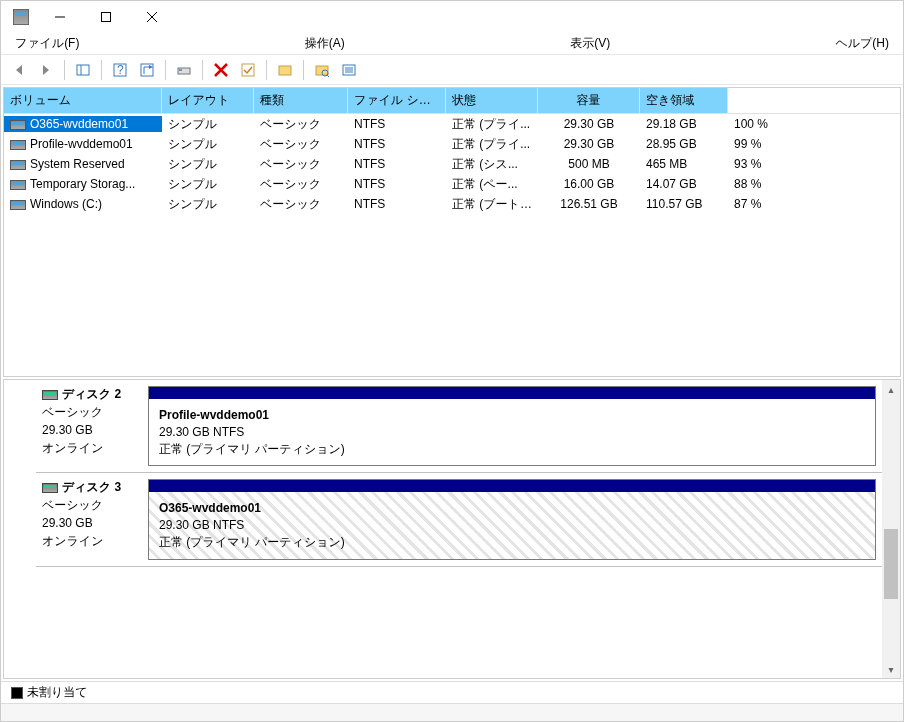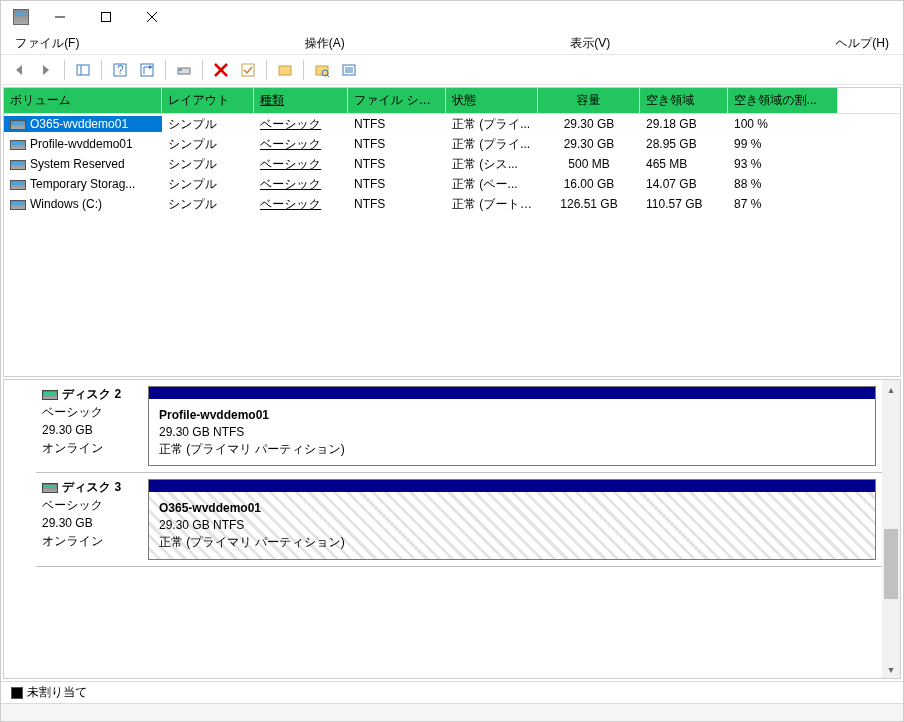--- a/index.html
+++ b/index.html
@@ -16,29 +16,29 @@
 .menu-item { font-size: 12px; padding: 2px 4px; }
 
 .toolbar { display: flex; align-items: center; height: 30px; padding: 0 6px; gap: 3px; border-bottom: 1px solid #e6e6e6; }
 .tool-btn { width: 24px; height: 24px; display: flex; align-items: center; justify-content: center; border: 1px solid transparent; }
 .tool-sep { width: 1px; height: 20px; background: #ccc; margin: 0 3px; }
 
 .content { flex: 1; display: flex; flex-direction: column; overflow: hidden; }
 
 .grid-wrap { height: 290px; overflow: auto; border: 1px solid #cfcfcf; margin: 2px; }
 .grid-header { display: flex; background: #fff; border-bottom: 1px solid #e0e0e0; position: sticky; top: 0; }
-.grid-header .cell { border-right: 1px solid #e0e0e0; padding: 4px 6px; font-size: 12px; background: #22c55e; overflow: hidden; white-space: nowrap; text-overflow: ellipsis; }
+.grid-header .cell { border-right: 1px solid #e0e0e0; padding: 4px 6px; font-size: 12px; background: #7dd3fc; overflow: hidden; white-space: nowrap; text-overflow: ellipsis; }
 .grid-row { display: flex; height: 20px; align-items: center; }
 .grid-row .cell { padding: 1px 6px; font-size: 12px; overflow: hidden; white-space: nowrap; text-overflow: ellipsis; }
 .grid-row.selected { background: #fff; }
 .grid-row.selected .cell.volcell { background: #0078d7; color: #fff; }
 .vol-icon { display:inline-block; width:16px; height:10px; margin-right:4px; background: linear-gradient(#888,#aaa); border:1px solid #555; position:relative; vertical-align:middle; }
 .vol-icon::after { content:''; position:absolute; top:1px; left:1px; right:1px; height:3px; background:#4fa3d8; }
 
-.c0{width:158px;} .c1{width:92px;} .c2{width:94px;text-decoration:underline;} .c3{width:98px;} .c4{width:92px;} .c5{width:102px;text-align:center;} .c6{width:88px;} .c7{width:110px;}
+.c0{width:158px;} .c1{width:92px;} .c2{width:94px;} .c3{width:98px;} .c4{width:92px;} .c5{width:102px;text-align:center;} .c6{width:88px;} .c7{width:110px;}
 
 .disk-panel { flex:1; border: 1px solid #cfcfcf; margin: 0 2px 2px 2px; overflow-y: auto; position: relative; background:#fff; }
 .disk-row { display:flex; border-bottom: 1px solid #c0c0c0; padding: 6px; gap: 6px; margin-left: 32px; }
 .disk-label { width: 100px; }
 .disk-label .dn { font-weight: bold; font-size: 12px; }
 .disk-label .dl { font-size: 12px; line-height: 1.5; }
 .disk-icon { display:inline-block; width:16px; height:10px; margin-right:4px; background: linear-gradient(#777,#aaa); border:1px solid #444; vertical-align:middle; position:relative; }
 .disk-icon::after { content:''; position:absolute; top:1px; left:1px; right:1px; height:3px; background:#35c989; }
 .partitions { flex:1; display:flex; gap:4px; }
 .partition { flex:1; border: 1px solid #7a7a7a; display:flex; flex-direction: column; }
@@ -172,21 +172,20 @@
 <div class="content">
   <div class="grid-wrap">
     <div class="grid-header">
       <div class="cell c0">ボリューム</div>
       <div class="cell c1">レイアウト</div>
       <div class="cell c2">種類</div>
       <div class="cell c3">ファイル システム</div>
       <div class="cell c4">状態</div>
       <div class="cell c5">容量</div>
       <div class="cell c6">空き領域</div>
-      <div class="cell c7">空き領域の割...</div>
     </div>
     <div id="grid-body">
         <div class="grid-row selected">
           <div class="cell c0 volcell"><span class="vol-icon"></span>O365-wvddemo01</div>
           <div class="cell c1">シンプル</div>
           <div class="cell c2">ベーシック</div>
           <div class="cell c3">NTFS</div>
           <div class="cell c4">正常 (プライ...</div>
           <div class="cell c5">29.30 GB</div>
           <div class="cell c6">29.18 GB</div>

